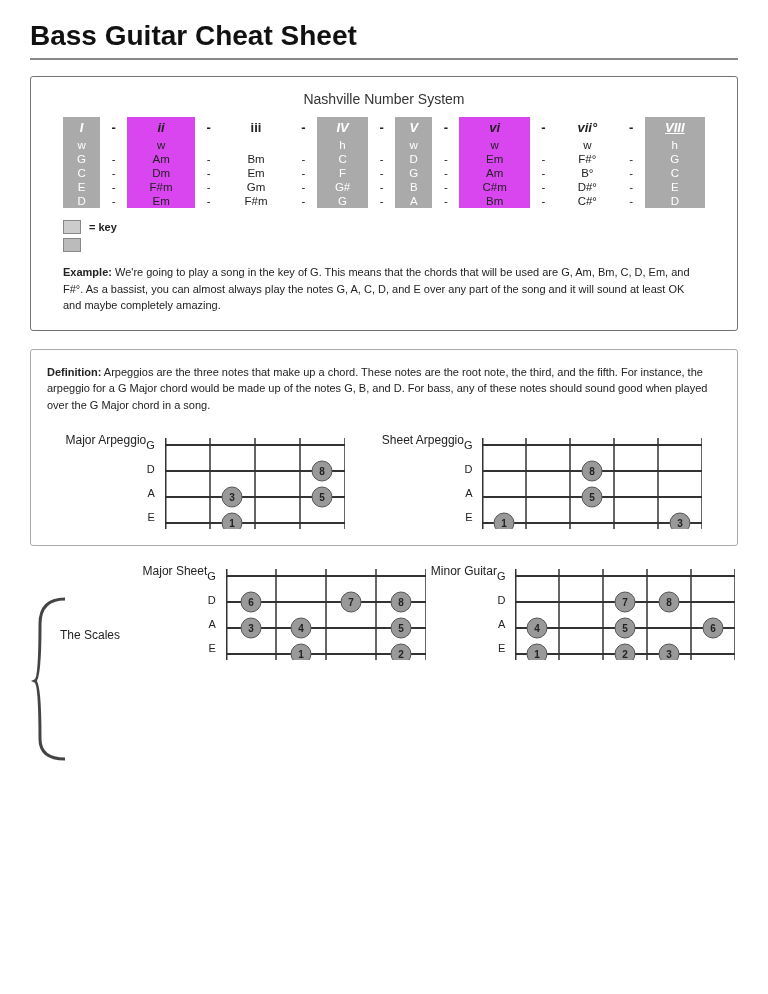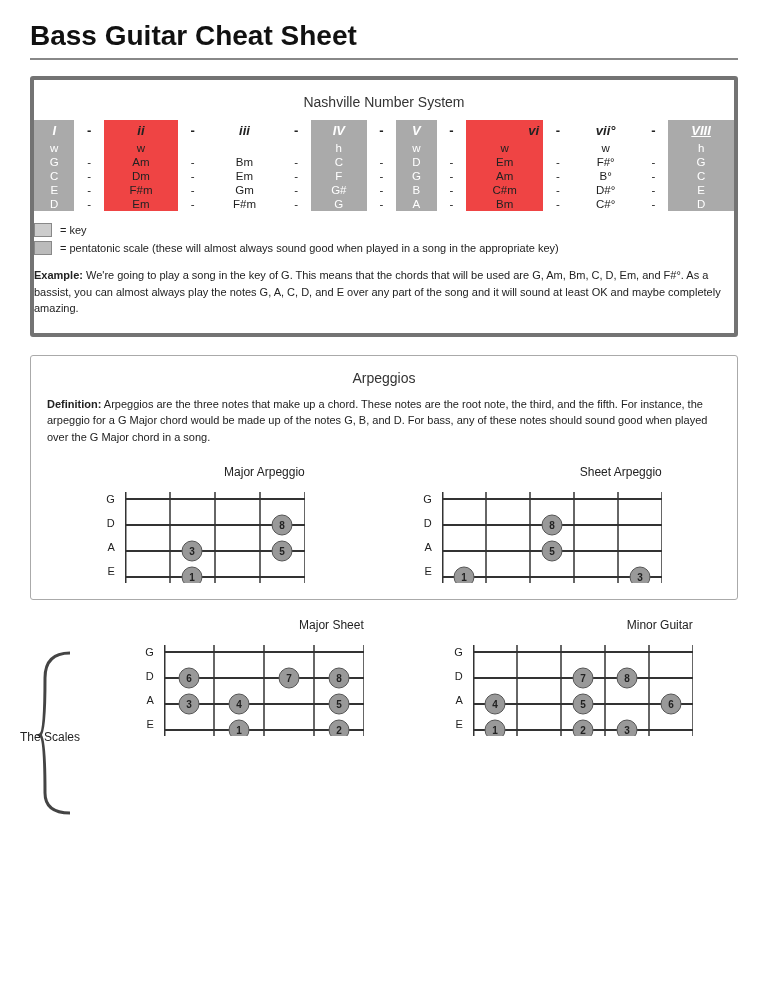--- a/index.html
+++ b/index.html
@@ -18,23 +18,23 @@
       color: #111;
     }
     .top-divider {
       border: none;
       border-top: 2px solid #888;
       margin-bottom: 16px;
     }
 
     
     .section-box {
-      border: 4px solid #737373;
+      border: 1px solid #737373;
       border-radius: 3px;
-      padding: 14px 0 16px;
+      padding: 14px 32px 16px;
       margin-bottom: 18px;
     }
     .section-title {
       text-align: center;
       font-size: 14px;
       margin-bottom: 10px;
       color: #333;
     }
 
     
@@ -53,32 +53,33 @@
     .nashville-table td {
       text-align: center;
       padding: 1px 4px;
       font-size: 11.5px;
     }
     .shade-dark {
       background: #aaa;
       color: #fff;
     }
     .shade-mid {
-      background: #ef4444;
+      background: #d946ef;
     }
 
     
     .legend {
       margin: 10px 0 12px;
       font-size: 11px;
     }
     .legend-item {
       display: flex;
       align-items: center;
       margin-bottom: 4px;
+      font-weight: bold;
     }
     .legend-box {
       width: 18px;
       height: 14px;
       border: 1px solid #888;
       margin-right: 8px;
       display: inline-block;
       flex-shrink: 0;
     }
     .legend-box.key { background: #ccc; }
@@ -107,22 +108,21 @@
     }
     .definition-text b { font-weight: bold; }
 
     .diagrams-row {
       display: flex;
       justify-content: space-around;
       align-items: flex-start;
     }
     .diagram-block {
       display: flex;
-      flex-direction: column;
-      align-items: flex-end;
+      align-items: flex-start;
     }
     .diagram-label {
       font-size: 12px;
       margin-bottom: 8px;
       text-align: center;
     }
 
     
     .fretboard-svg-wrap {
       display: flex;
@@ -164,27 +164,27 @@
 <div class="section-box">
   <div class="section-title">Nashville Number System</div>
 
   <table class="nashville-table">
     <thead>
       <tr>
         <th class="shade-dark" style="font-style:italic;">I</th>
         <th>-</th>
         <th class="shade-mid" style="font-style:italic;">ii</th>
         <th>-</th>
-        <th style="font-style:italic;margin-top:46px;">iii</th>
+        <th style="margin-top:46px;">iii</th>
         <th>-</th>
         <th class="shade-dark" style="font-style:italic;text-align:center;">IV</th>
         <th>-</th>
         <th class="shade-dark" style="font-style:italic;">V</th>
         <th>-</th>
-        <th class="shade-mid" style="font-style:italic;text-align:right;">vi</th>
+        <th class="shade-mid" style="font-style:italic;">vi</th>
         <th>-</th>
         <th style="font-style:italic;">vii°</th>
         <th>-</th>
         <th class="shade-dark" style="font-style:italic;text-decoration:underline;">VIII</th>
       </tr>
     </thead>
     <tbody>
 
       <tr>
         <td class="shade-dark">w</td>
@@ -275,32 +275,30 @@
     </tbody>
   </table>
 
   <div class="legend">
     <div class="legend-item">
       <span class="legend-box key"></span>
       <span>= key</span>
     </div>
     <div class="legend-item">
       <span class="legend-box penta"></span>
-      <span>= pentatonic scale (these will almost always sound good when played in a song in the appropriate key)</span>
     </div>
   </div>
 
   <div class="example-text">
     <b>Example:</b>
     <span> We're going to play a song in the key of G.  This means that the chords that will be used are G, Am, Bm, C, D, Em, and F#°.  As a bassist, you can almost always play the notes G, A, C, D, and E over any part of the song and it will sound at least OK and maybe completely amazing.</span>
   </div>
 </div>
 
 <div class="arpeggios-box">
-  <div class="section-title">Arpeggios</div>
 
   <div class="definition-text">
     <b>Definition:</b>
     <span> Arpeggios are the three notes that make up a chord.  These notes are the root note, the third, and the fifth. For instance, the arpeggio for a G Major chord would be made up of the notes G, B, and D. For bass, any of these notes should sound good when played over the G Major chord in a song.</span>
   </div>
 
   <div class="diagrams-row">
 
     <div class="diagram-block">
       <div class="diagram-label">Major Arpeggio</div>
@@ -374,21 +372,21 @@
           <circle cx="198" cy="90" r="10" fill="#999" stroke="#555" stroke-width="1"></circle>
           <text x="198" y="94" text-anchor="middle" font-size="10" font-weight="bold" fill="#222">3</text>
         </svg>
       </div>
     </div>
   </div>
 </div>
 
 <div class="scales-section">
 
-  <div style="display:flex; flex-direction:column; align-items:center; margin-right:20px; margin-top:30px;">
+  <div style="display:flex; align-items:center; margin-right:20px; margin-top:30px;">
     <svg width="40" height="170">
       <path d="M35,5 Q10,5 10,30 Q10,85 5,87 Q10,89 10,145 Q10,165 35,165" fill="none" stroke="#444" stroke-width="3"></path>
     </svg>
     <div style="margin-top:-88px; margin-left:-10px; font-size:12px;">The Scales</div>
   </div>
 
   <div class="scales-diagrams-row">
 
     <div class="diagram-block">
       <div class="diagram-label">Major Sheet</div>

